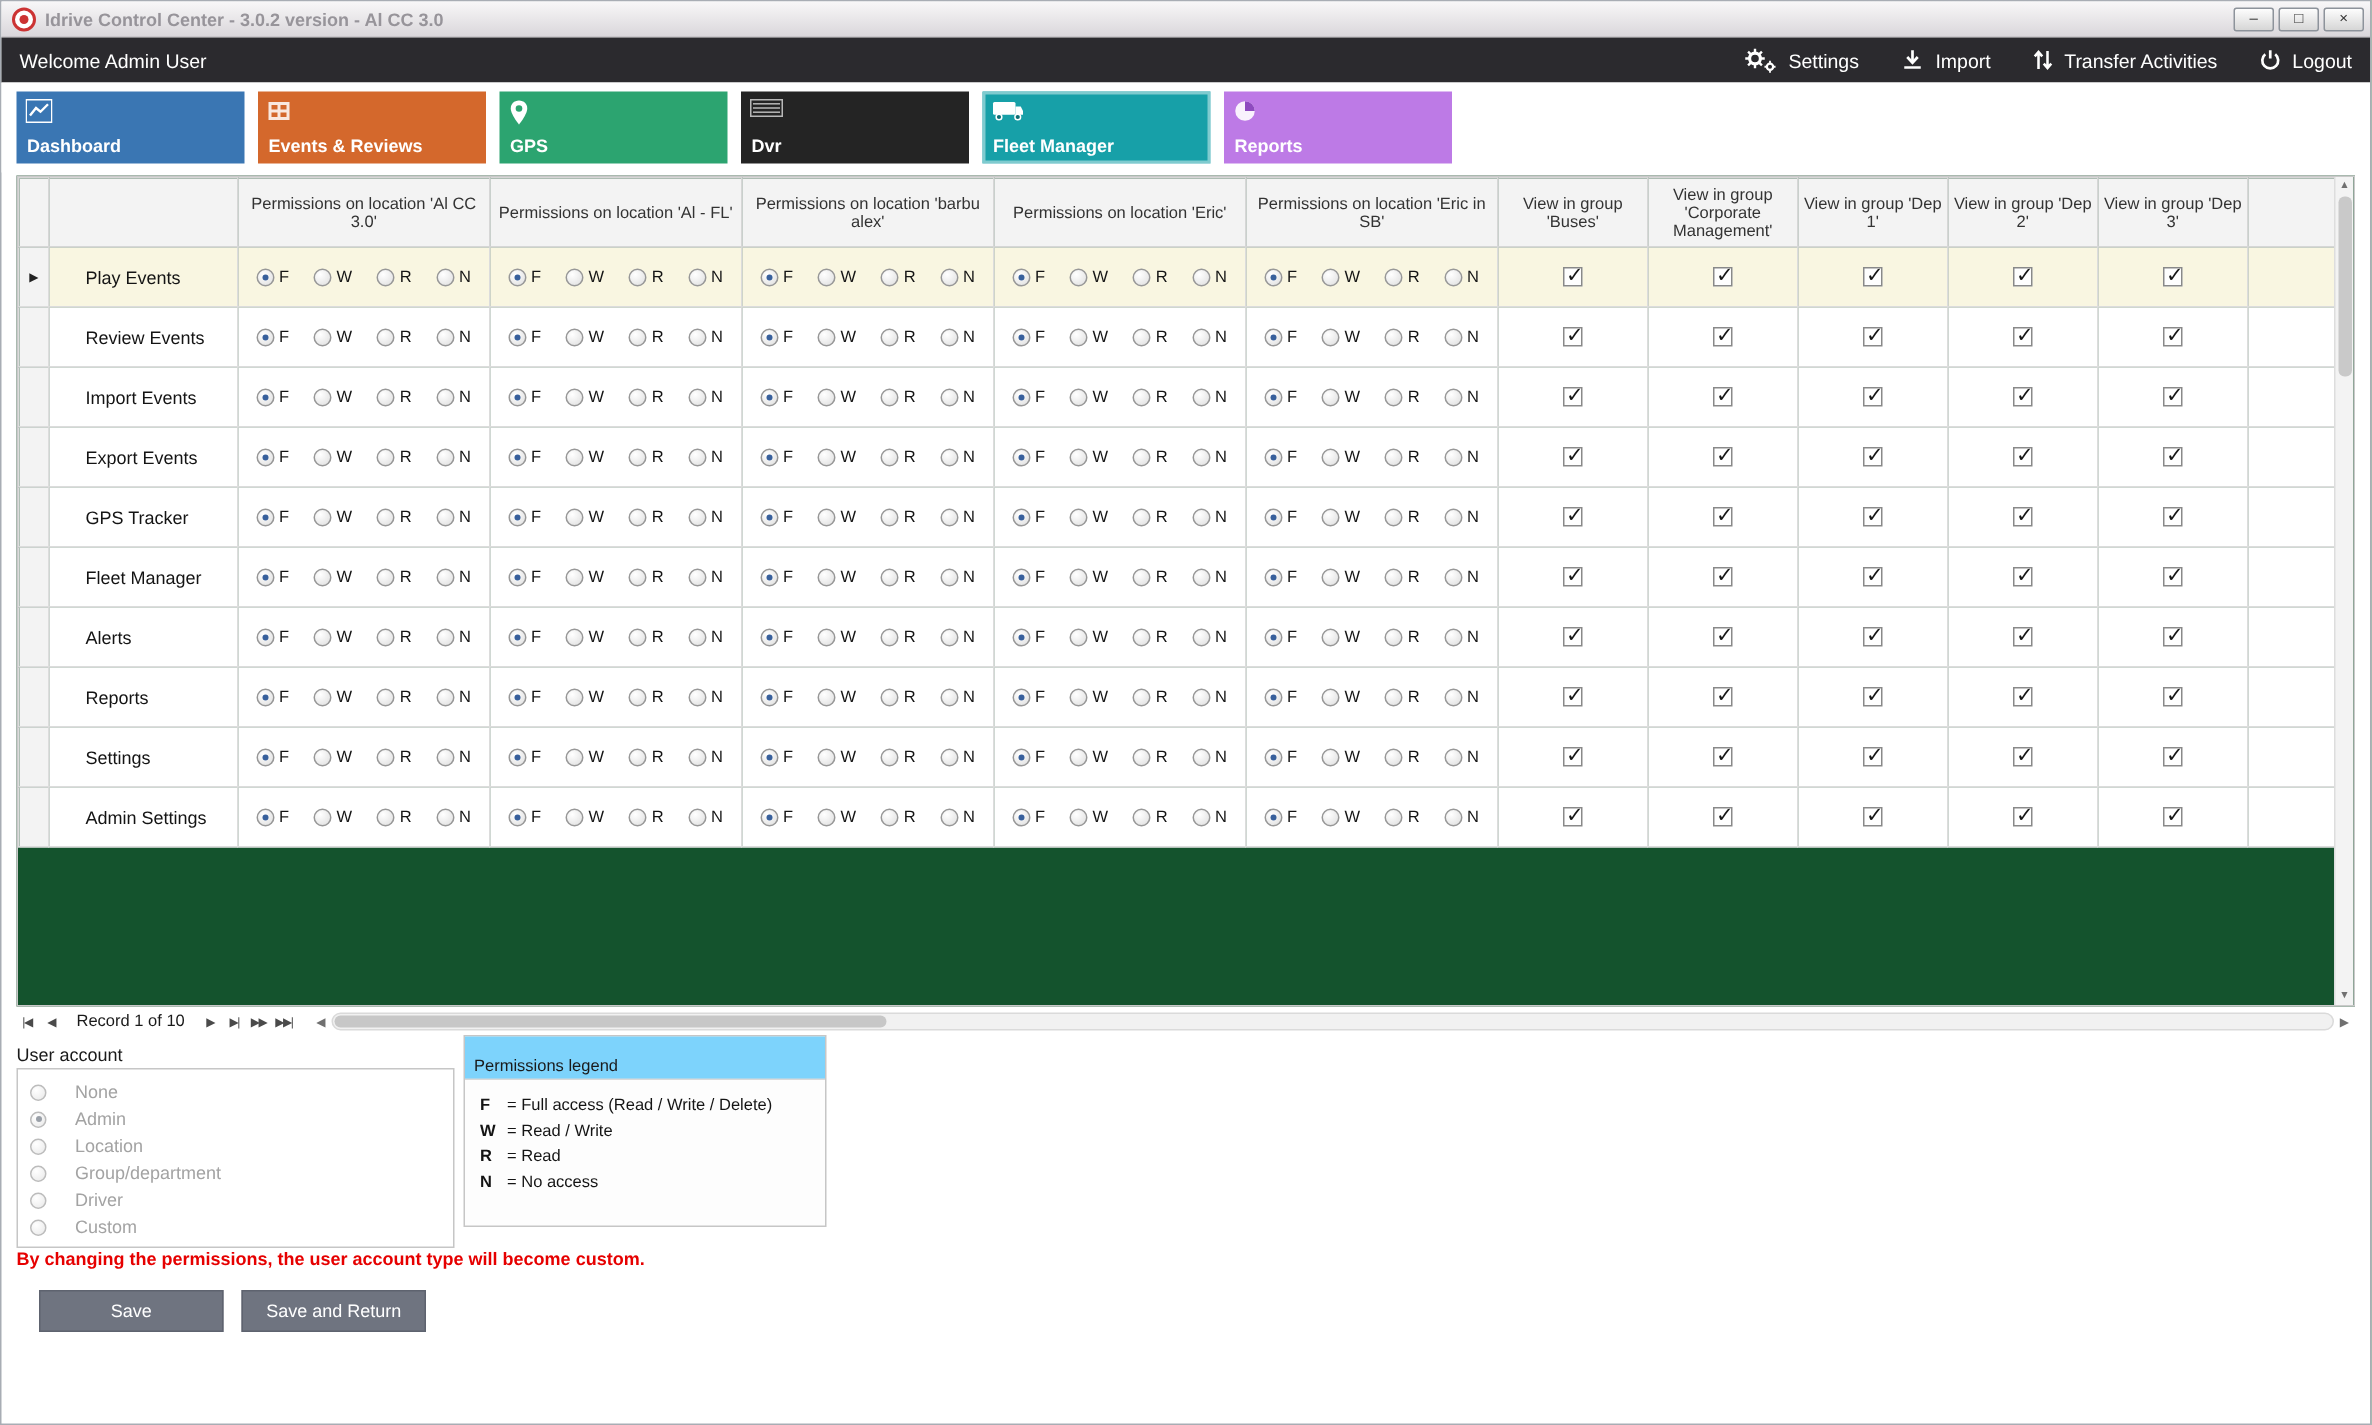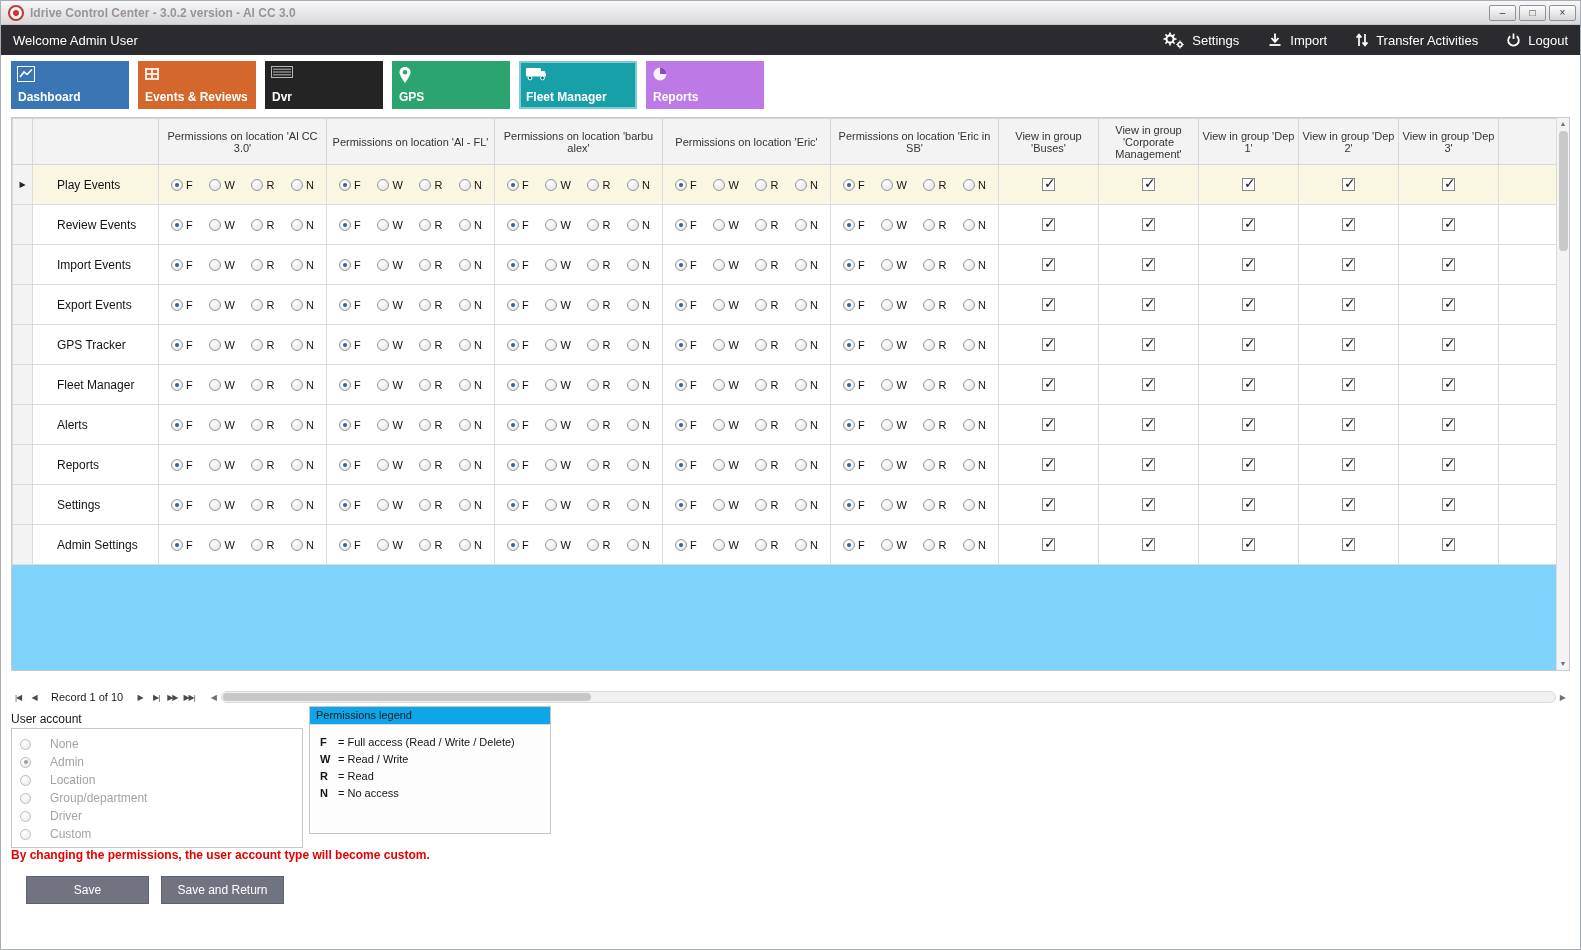--- a/index.html
+++ b/index.html
@@ -14,30 +14,30 @@
   .win-controls{margin-left:auto;display:flex;gap:3px}
   .win-btn{width:27px;height:16px;border:1px solid #8d939b;border-radius:2px;background:linear-gradient(#fdfdfd,#d6d6d6);font-size:10px;line-height:14px;text-align:center;color:#333;cursor:pointer}
   
   .topbar{height:30px;flex:0 0 30px;background:#2b2a2e;display:flex;align-items:center;padding:0 12px}
   .welcome{color:#fff;font-size:13px}
   .top-actions{margin-left:auto;display:flex;align-items:center;gap:28px}
   .top-action{display:flex;align-items:center;gap:7px;color:#fff;font-size:13px;cursor:pointer}
   .ta-icon{display:flex;align-items:center}
   
   .tabstrip{height:60px;flex:0 0 60px;background:#fff;display:flex;gap:9px;padding:6px 10px}
-  .tab{width:118px;height:48px;position:relative;cursor:pointer;color:#fff}
+  .tab{width:152px;height:48px;position:relative;cursor:pointer;color:#fff}
   .tab.active{box-shadow:inset 0 0 0 2px rgba(255,255,255,.45)}
   .tab-icon{position:absolute;left:6px;top:5px;display:flex}
   .tab-label{position:absolute;left:7px;bottom:5px;font-size:12px;font-weight:bold;white-space:nowrap}
   
   .page-header{height:36px;flex:0 0 36px;display:flex;align-items:center;padding:0 10px;gap:7px}
   .circle-btn{width:25px;height:25px;border-radius:50%;border:2px solid #9c9c9c;background:#fff;display:flex;align-items:center;justify-content:center;cursor:pointer}
   .page-title{font-size:15px;color:#1f1f1f;margin-left:8px}
   
-  .grid-wrap{position:relative;flex:0 0 554px;margin:2px 10px 16px 10px;border:1px solid #c9c9c9;background:#7dd3fc;overflow:hidden}
+  .grid-wrap{position:relative;flex:0 0 554px;margin:2px 10px 0 10px;border:1px solid #c9c9c9;background:#14532d;overflow:hidden}
   table{border-collapse:collapse;table-layout:fixed;width:1547px}
   th{height:46px;background:#f3f3f3;font-weight:normal;font-size:11px;color:#333;border:1px solid #d6d6d6;padding:1px 3px;text-align:center;vertical-align:middle}
   td{height:40px;border:1px solid #dcdcdc;font-size:11px;color:#141414;background:#fff;vertical-align:middle}
   tr.active td{background:#f9f6e1}
   td.ind{background:#f3f3f3;text-align:center;font-size:8px;color:#222;padding:0}
   tr.active td.ind{background:#f3f3f3}
   td.rowlabel{padding-left:24px;font-size:12px}
   .radio-cell{display:flex;align-items:center;justify-content:space-between;padding:0 12px}
   .opt{display:flex;align-items:center;gap:3px;cursor:pointer}
   .rb{width:12px;height:12px;border-radius:50%;border:1px solid #989898;background:radial-gradient(circle at 35% 30%,#ffffff,#dedede);position:relative;display:inline-block}
@@ -61,21 +61,21 @@
   
   .bottom-panel{position:relative;height:142px;flex:0 0 142px}
   .ua-wrap{position:absolute;left:10px;top:6px;width:292px}
   .ua-title{font-size:12px;color:#1a1a1a;margin-bottom:2px}
   .ua-box{border:1px solid #c6c6c6;height:120px;padding:6px 8px;background:#fff}
   .ua-row{display:flex;align-items:center;gap:19px;height:18px}
   .ua-rb{width:11px;height:11px;border-radius:50%;border:1px solid #bcbcbc;background:radial-gradient(circle at 35% 30%,#ffffff,#e8e8e8);position:relative;display:inline-block;flex:0 0 11px}
   .ua-rb.sel::after{content:"";position:absolute;left:2.5px;top:2.5px;width:4px;height:4px;border-radius:50%;background:#9aa0a8}
   .ua-label{font-size:12px;color:#a3a3a3}
   .legend-box{position:absolute;left:308px;top:0;width:242px;height:128px;border:1px solid #c6c6c6;background:#fdfdfd}
-  .legend-title{height:18px;background:#0ea5e9;border-bottom:1px solid #d9d9d9;font-size:11px;color:#1a1a1a;padding:2px 6px}
+  .legend-title{height:18px;background:#7dd3fc;border-bottom:1px solid #d9d9d9;font-size:11px;color:#1a1a1a;padding:14px 6px}
   .legend-items{padding:8px 10px}
   .legend-row{display:flex;font-size:11px;color:#141414;height:17px;align-items:center}
   .legend-key{font-weight:bold;width:18px}
   .warning{margin:0 0 0 10px;font-size:12px;font-weight:bold;color:#e60000}
   .buttons-row{margin:14px 0 0 25px;display:flex;gap:12px}
   .btn{width:123px;height:28px;background:#6f7480;border:1px solid #5e636f;color:#fff;font-size:12px;font-family:inherit;cursor:pointer}
 </style>
 </head>
 <body>
 
@@ -165,39 +165,39 @@
           <svg width="16" height="16" viewBox="0 0 16 16">
             <rect x="1" y="2" width="14" height="12" fill="rgba(255,255,255,.85)"></rect>
             <rect x="3" y="4" width="4" height="3" fill="#d4682c"></rect>
             <rect x="9" y="4" width="4" height="3" fill="#d4682c"></rect>
             <rect x="3" y="9" width="4" height="3" fill="#d4682c"></rect>
             <rect x="9" y="9" width="4" height="3" fill="#d4682c"></rect>
           </svg>
         </span>
         <span class="tab-label">Events &amp; Reviews</span>
       </div>
+      <div class="tab" style="background: rgb(44, 164, 112);">
+        <span class="tab-icon">
+          <svg width="14" height="18" viewBox="0 0 14 18">
+            <path d="M7 1 C3.7 1 1.5 3.4 1.5 6.3 C1.5 10.2 7 17 7 17 S12.5 10.2 12.5 6.3 C12.5 3.4 10.3 1 7 1 Z" fill="#fff"></path>
+            <circle cx="7" cy="6.3" r="2.2" fill="#2ca470"></circle>
+          </svg>
+        </span>
+        <span class="tab-label">GPS</span>
+      </div>
       <div class="tab" style="background: rgb(36, 36, 36);">
         <span class="tab-icon">
           <svg width="22" height="12" viewBox="0 0 22 12">
             <rect x="0.5" y="0.5" width="21" height="11" fill="none" stroke="#b8b8b8"></rect>
             <line x1="2" y1="3.2" x2="20" y2="3.2" stroke="#b8b8b8"></line>
             <line x1="2" y1="6" x2="20" y2="6" stroke="#b8b8b8"></line>
             <line x1="2" y1="8.8" x2="20" y2="8.8" stroke="#b8b8b8"></line>
           </svg>
         </span>
         <span class="tab-label">Dvr</span>
-      </div>
-      <div class="tab" style="background: rgb(44, 164, 112);">
-        <span class="tab-icon">
-          <svg width="14" height="18" viewBox="0 0 14 18">
-            <path d="M7 1 C3.7 1 1.5 3.4 1.5 6.3 C1.5 10.2 7 17 7 17 S12.5 10.2 12.5 6.3 C12.5 3.4 10.3 1 7 1 Z" fill="#fff"></path>
-            <circle cx="7" cy="6.3" r="2.2" fill="#2ca470"></circle>
-          </svg>
-        </span>
-        <span class="tab-label">GPS</span>
       </div>
       <div class="tab active" style="background: rgb(23, 160, 168);">
         <span class="tab-icon">
           <svg width="22" height="15" viewBox="0 0 22 15">
             <rect x="1" y="2" width="15" height="8.5" rx="1" fill="#fff"></rect>
             <path d="M16 5 h3.5 l1.5 3 v2.5 h-5 z" fill="#fff"></path>
             <circle cx="5" cy="12" r="1.9" fill="#0e6e74" stroke="#fff" stroke-width="1"></circle>
             <circle cx="17.5" cy="12" r="1.9" fill="#0e6e74" stroke="#fff" stroke-width="1"></circle>
           </svg>
         </span>

